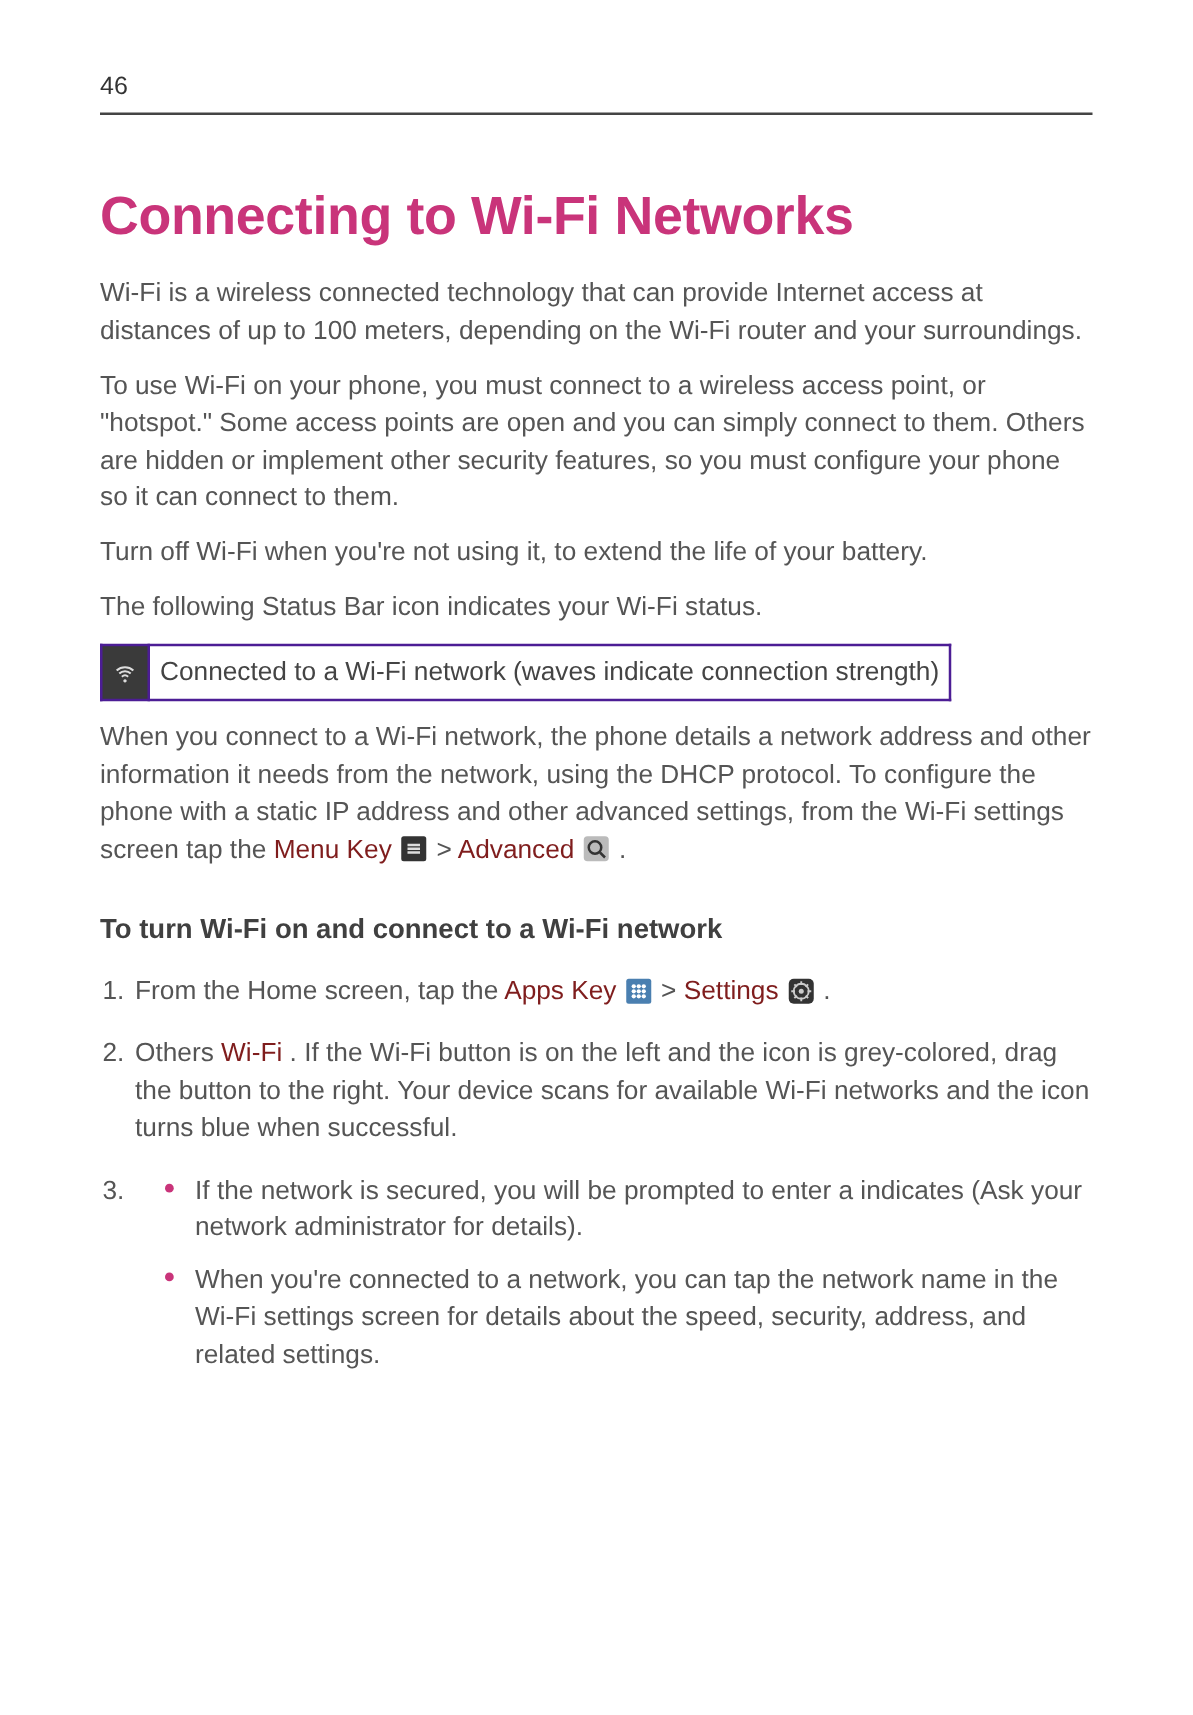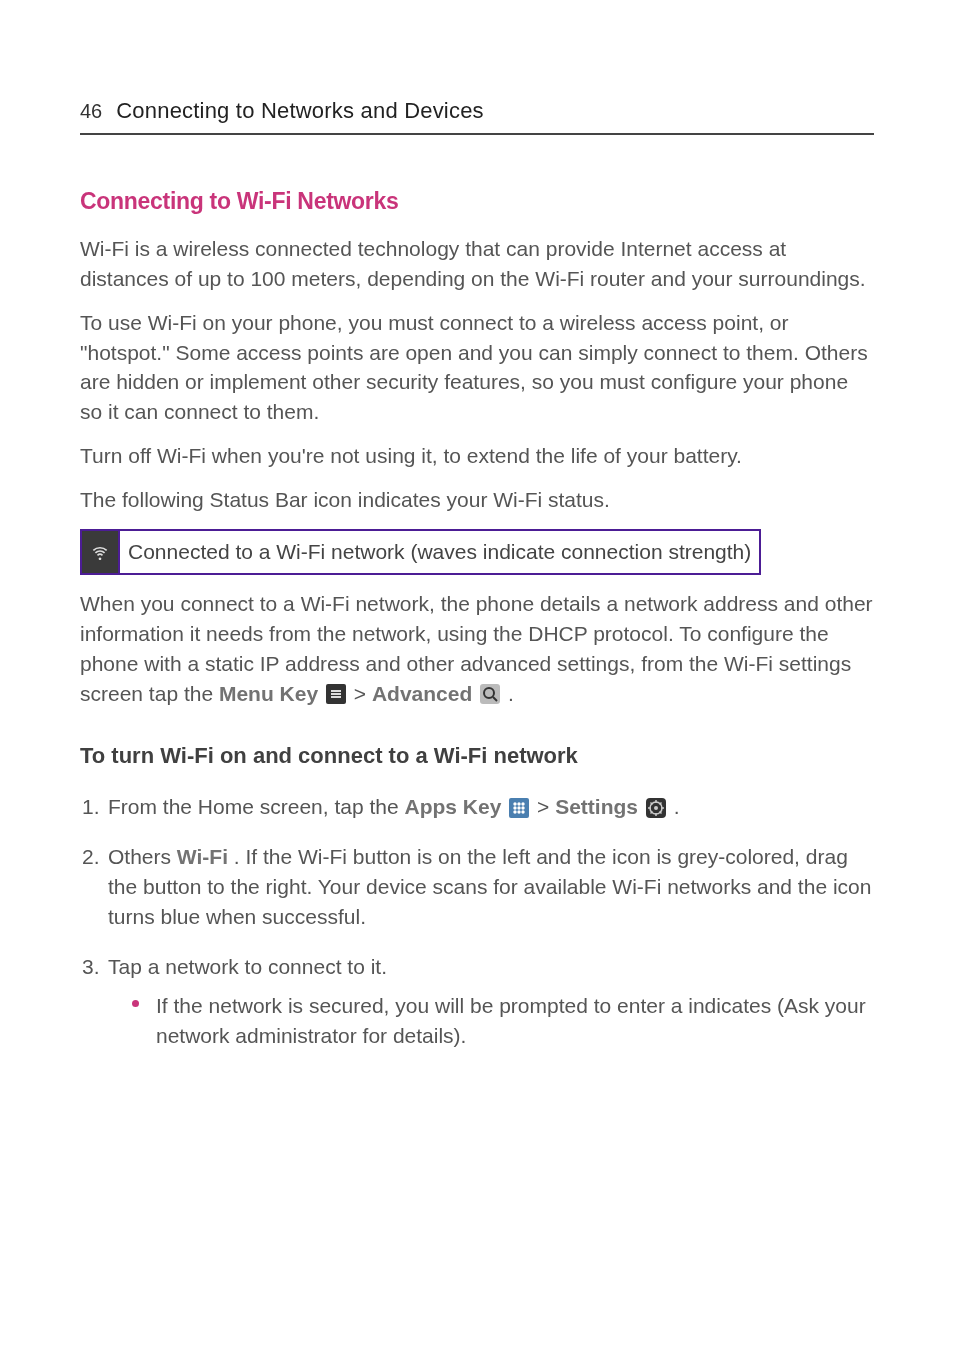--- a/index.html
+++ b/index.html
@@ -13,36 +13,35 @@
       line-height: 1.45;
       font-size: 21px;
     }
     .page-header {
       border-bottom: 2px solid #444;
       padding-bottom: 6px;
       margin-bottom: 50px;
       display: flex;
       align-items: baseline;
       gap: 14px;
-      margin-top: 40px;
     }
     .page-number {
       font-weight: 300;
       font-size: 20px;
       color: #333;
     }
     .header-title {
       font-weight: 300;
       font-size: 22px;
       color: #222;
       letter-spacing: 0.2px;
     }
     .main-heading {
       color: #c9347a;
-      font-size: 23px;
+      font-size: 43px;
       font-weight: 600;
       margin-bottom: 16px;
       letter-spacing: -0.3px;
     }
     .para {
       margin-bottom: 14px;
       color: #555;
       line-height: 1.42;
     }
     .status-table {
@@ -60,21 +59,21 @@
       height: 28px;
       padding: 4px;
       text-align: center;
     }
     .wifi-icon-svg {
       width: 20px;
       height: 20px;
       display: block;
       margin: 0 auto;
     }
-    .bold { font-weight: 700; color: #737373; }
+    .bold { font-weight: 400; color: #7f1d1d; }
     .inline-icon {
       display: inline-block;
       vertical-align: middle;
       width: 20px;
       height: 20px;
       margin: 0 2px;
       position: relative;
       top: -1px;
     }
     .inline-icon.dark { background: #333; border-radius: 2px; }
@@ -128,21 +127,20 @@
       height: 7px;
       background: #c9347a;
       border-radius: 50%;
     }
   </style>
 </head>
 <body>
 
 <div class="page-header">
   <span class="page-number">46</span>
-  <span class="header-title">Connecting to Networks and Devices</span>
 </div>
 
 <h1 class="main-heading">Connecting to Wi-Fi Networks</h1>
 
 <p class="para">Wi-Fi is a wireless connected technology that can provide Internet access at distances of up to 100 meters, depending on the Wi-Fi router and your surroundings.</p>
 <p class="para">To use Wi-Fi on your phone, you must connect to a wireless access point, or "hotspot." Some access points are open and you can simply connect to them. Others are hidden or implement other security features, so you must configure your phone so it can connect to them.</p>
 <p class="para">Turn off Wi-Fi when you're not using it, to extend the life of your battery.</p>
 <p class="para">The following Status Bar icon indicates your Wi-Fi status.</p>
 
 <table class="status-table">
@@ -227,18 +225,18 @@
     <span>.</span>
   </li>
 
   <li>
     <span>Others </span>
     <span class="bold">Wi-Fi</span>
     <span>. If the Wi-Fi button is on the left and the icon is grey-colored, drag the button to the right. Your device scans for available Wi-Fi networks and the icon turns blue when successful.</span>
   </li>
 
   <li>
-    <span>Tap a network to connect to it.</span>
     <ul class="bullets">
       <li>If the network is secured, you will be prompted to enter a indicates (Ask your network administrator for details).</li>
+      <li>When you're connected to a network, you can tap the network name in the Wi-Fi settings screen for details about the speed, security, address, and related settings.</li>
     </ul>
   </li>
 </ol>
 
 </body></html>

